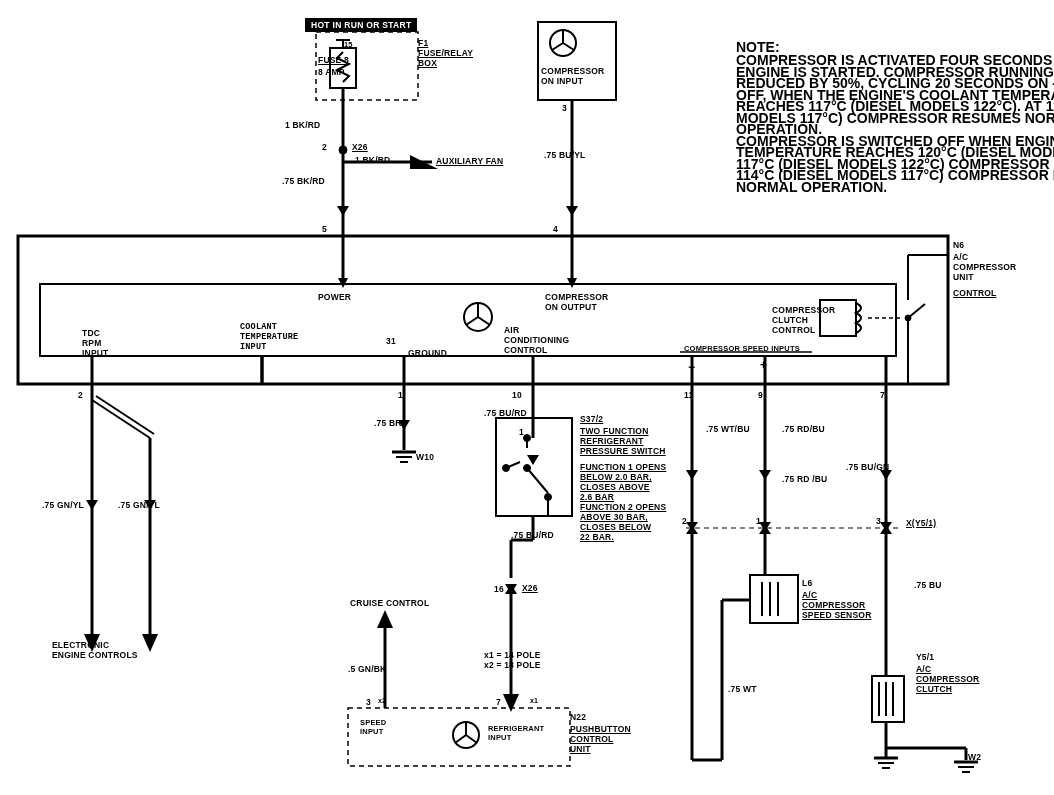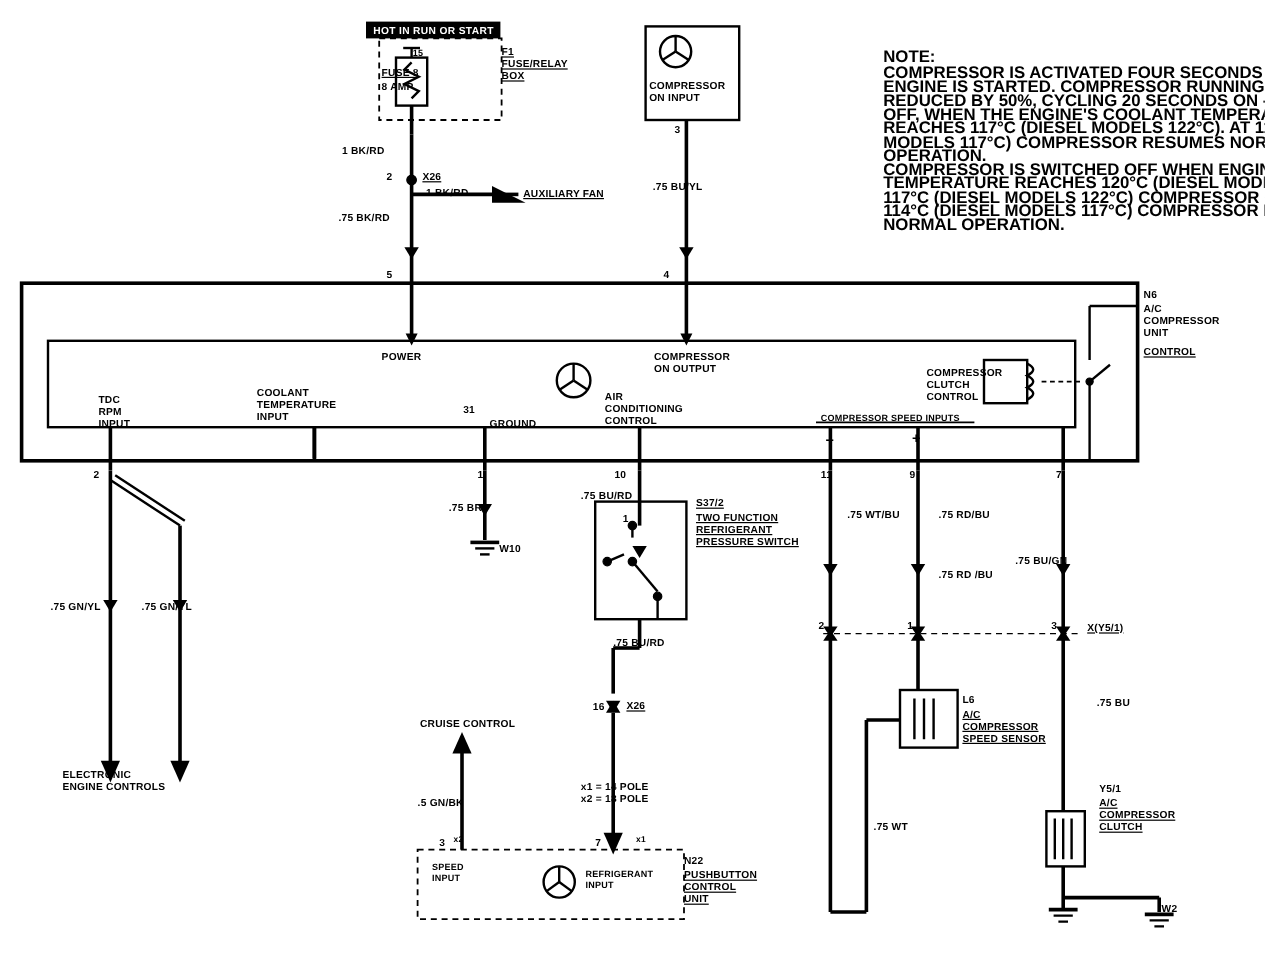--- a/index.html
+++ b/index.html
@@ -221,21 +221,21 @@
 
   <div class="lbl" style="left:318px;top:292px;">POWER</div>
   <div class="lbl" style="left:545px;top:292px;">COMPRESSOR
 ON OUTPUT</div>
   <div class="lbl" style="left:772px;top:305px;">COMPRESSOR
 CLUTCH
 CONTROL</div>
   <div class="lbl" style="left:82px;top:328px;">TDC
 RPM
 INPUT</div>
-  <div class="lbl" style="left:214px;top:322px;">COOLANT
+  <div class="lbl" style="left:240px;top:322px;font-family:Liberation Mono, monospace;">COOLANT
 TEMPERATURE
 INPUT</div>
   <div class="lbl" style="left:386px;top:336px;">31</div>
   <div class="lbl" style="left:408px;top:348px;">GROUND</div>
   <div class="lbl" style="left:504px;top:325px;">AIR
 CONDITIONING
 CONTROL</div>
   <div class="lbl sm" style="left:684px;top:344px;">COMPRESSOR SPEED INPUTS</div>
 
   <div class="lbl" style="left:78px;top:390px;">2</div>
@@ -255,20 +255,28 @@
   <div class="lbl" style="left:374px;top:418px;">.75 BR</div>
   <div class="lbl" style="left:416px;top:452px;">W10</div>
 
   <div class="lbl" style="left:484px;top:408px;">.75 BU/RD</div>
   <div class="lbl" style="left:511px;top:530px;">.75 BU/RD</div>
   <div class="lbl" style="left:519px;top:427px;">1</div>
   <div class="lbl u" style="left:580px;top:414px;">S37/2</div>
   <div class="lbl u" style="left:580px;top:426px;">TWO FUNCTION
 REFRIGERANT
 PRESSURE SWITCH</div>
+  <div class="lbl u" style="left:580px;top:462px;">FUNCTION 1 OPENS
+BELOW 2.0 BAR,
+CLOSES ABOVE
+2.6 BAR
+FUNCTION 2 OPENS
+ABOVE 30 BAR,
+CLOSES BELOW
+22 BAR.</div>
 
   <div class="lbl" style="left:494px;top:584px;">16</div>
   <div class="lbl u" style="left:522px;top:583px;">X26</div>
   <div class="lbl" style="left:484px;top:650px;">x1 = 14 POLE
 x2 = 18 POLE</div>
 
   <div class="lbl" style="left:350px;top:598px;">CRUISE CONTROL</div>
   <div class="lbl" style="left:348px;top:664px;">.5 GN/BK</div>
 
   <div class="lbl" style="left:366px;top:697px;">3</div>

